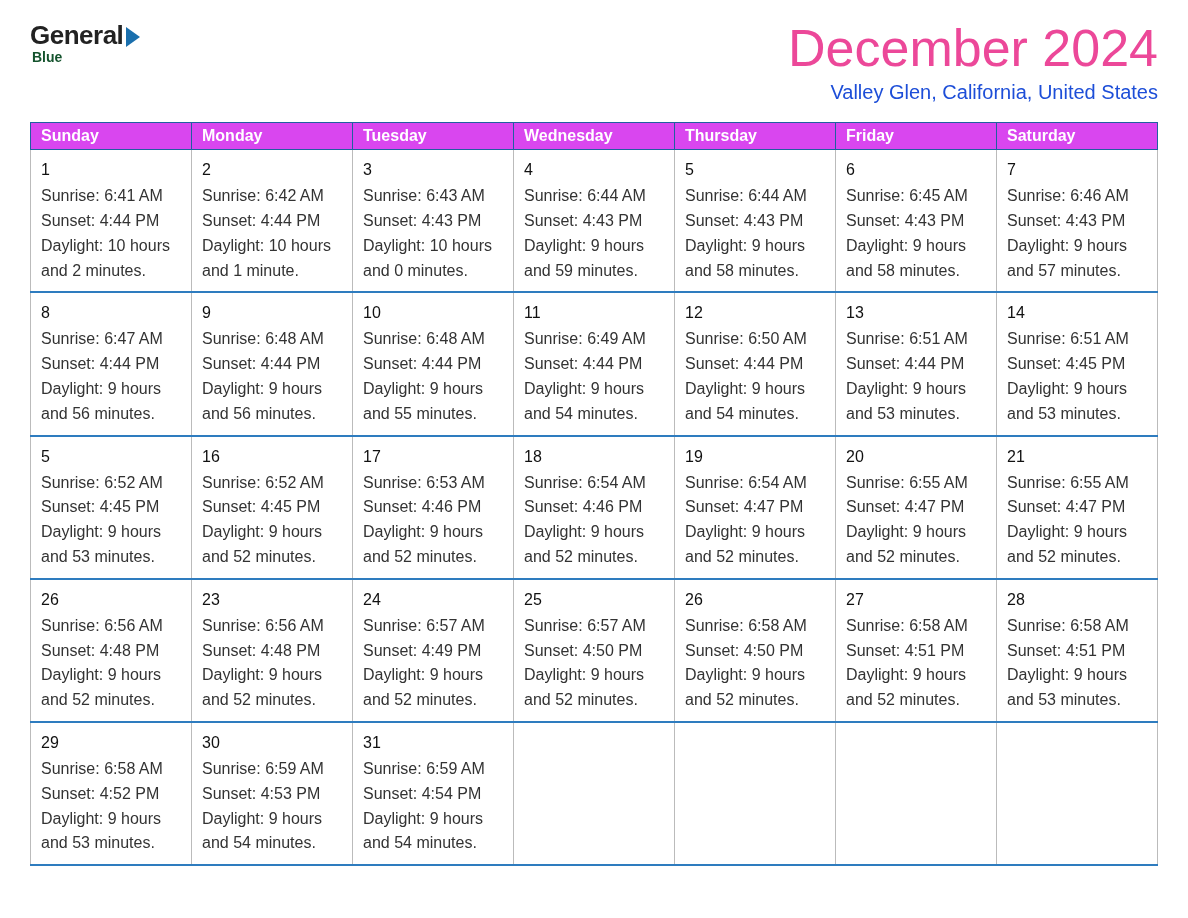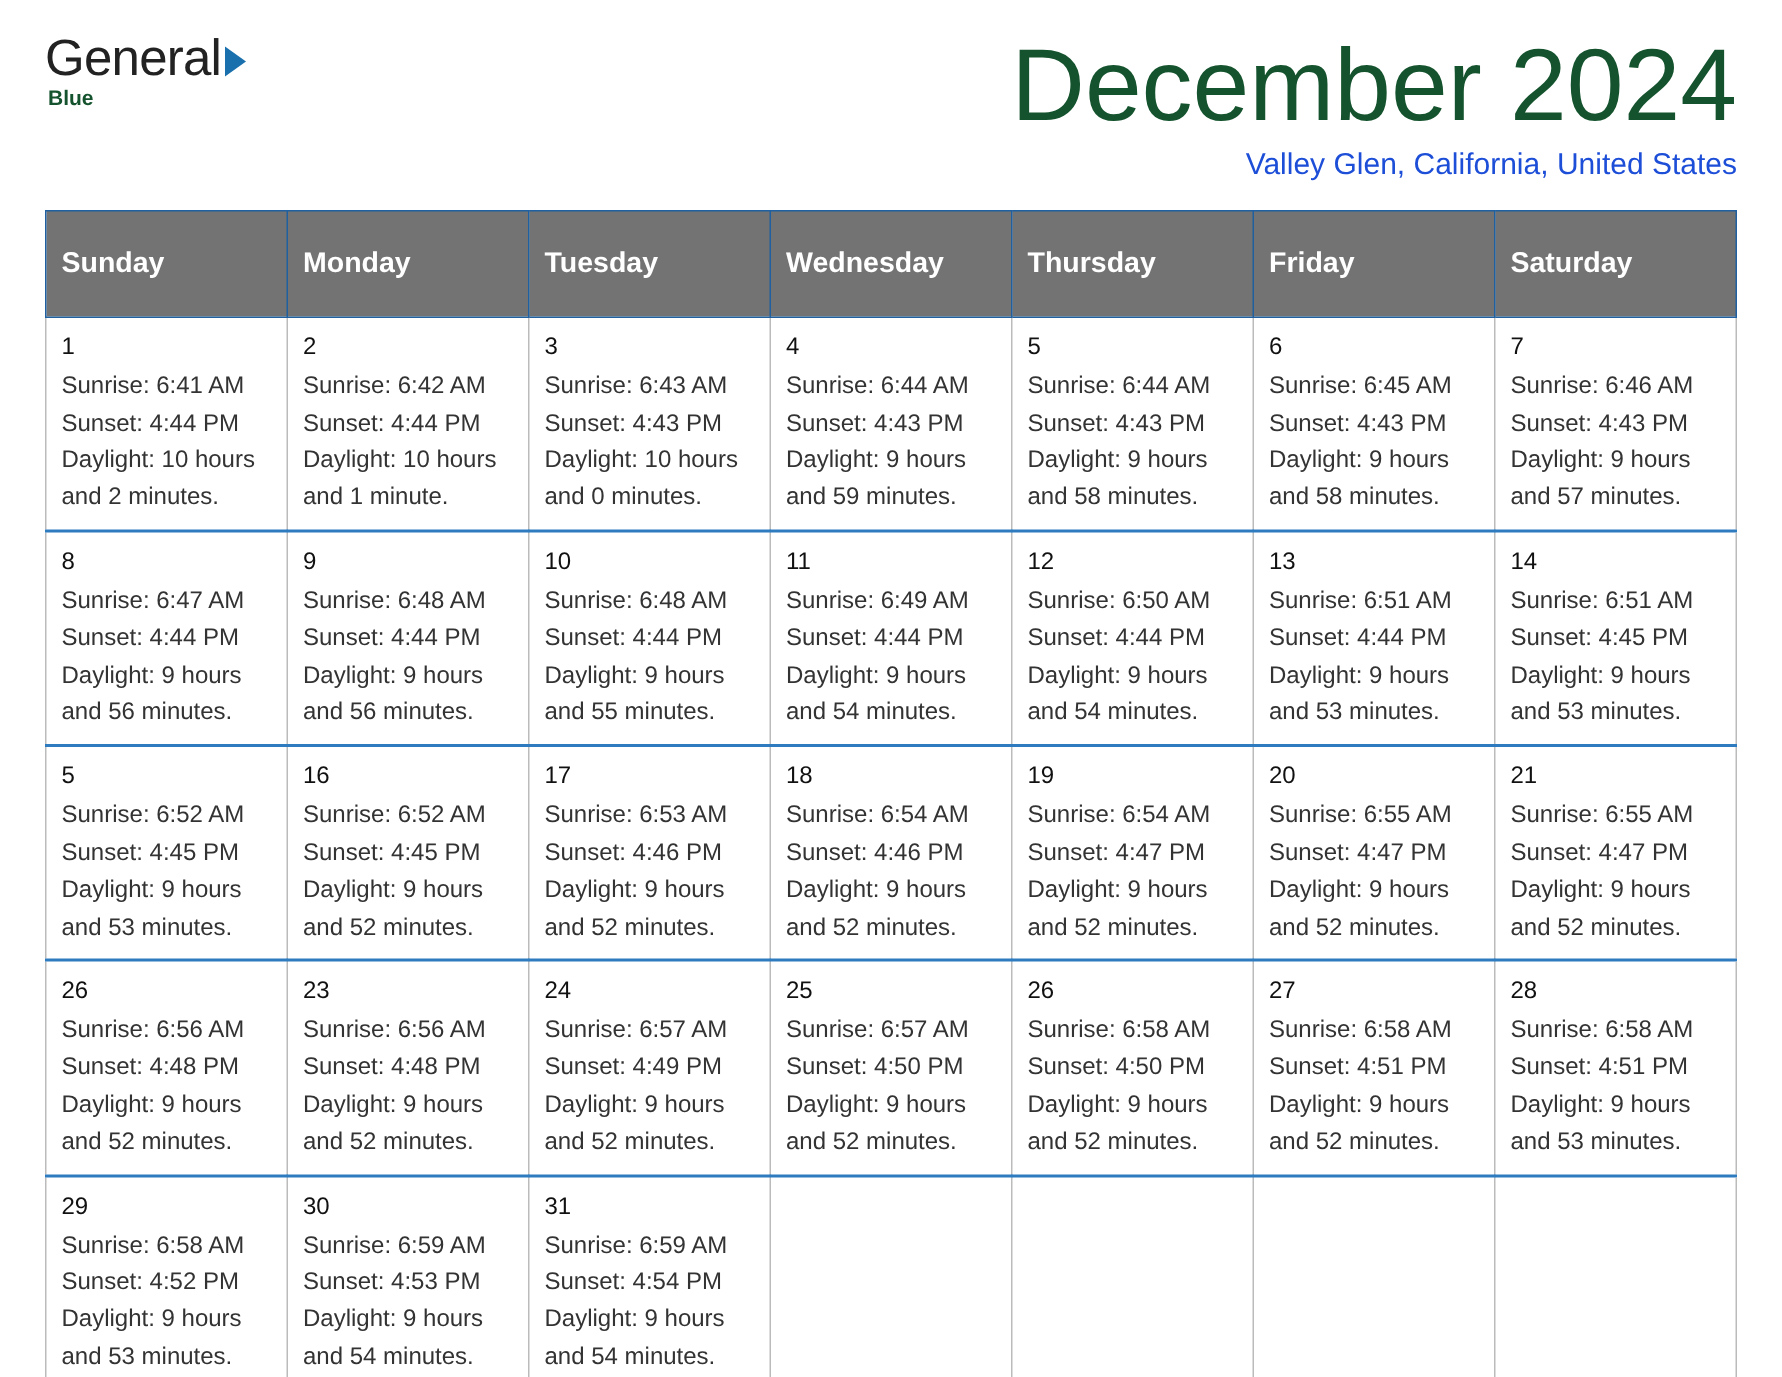--- a/index.html
+++ b/index.html
@@ -20,22 +20,22 @@
     .logo {
       display: flex;
       flex-direction: column;
       align-items: flex-start;
     }
     .logo-top {
       display: flex;
       align-items: center;
     }
     .logo-general {
-      font-size: 34px;
-      font-weight: normal;
+      font-size: 26px;
+      font-weight: bold;
       color: #222;
       letter-spacing: -0.5px;
     }
     .logo-triangle {
       width: 0;
       height: 0;
       border-left: 14px solid #1a6fad;
       border-top: 10px solid transparent;
       border-bottom: 10px solid transparent;
       margin-left: 3px;
@@ -45,42 +45,42 @@
       font-size: 14px;
       color: #14532d;
       font-weight: bold;
       margin-top: -2px;
       margin-left: 2px;
     }
     .title-block {
       text-align: right;
     }
     .month-title {
-      font-size: 68px;
+      font-size: 52px;
       font-weight: normal;
-      color: #14532d;
+      color: #ec4899;
       line-height: 1.1;
     }
     .location {
       font-size: 20px;
       color: #1d4ed8;
       margin-top: 4px;
     }
     .calendar {
       width: 100%;
       border-collapse: collapse;
       border: 1.5px solid #999;
     }
     .calendar thead tr th {
-      background: #737373;
+      background: #d946ef;
       color: #fff;
-      font-size: 19px;
+      font-size: 16px;
       font-weight: bold;
       text-align: left;
-      padding: 24px 10px;
+      padding: 4px 10px;
       border: 1px solid #2060a0;
     }
     .calendar tbody tr td {
       vertical-align: top;
       padding: 8px 10px;
       border: 1px solid #bbb;
       width: calc(100% / 7);
       min-height: 90px;
       font-size: 13px;
       line-height: 1.5;

